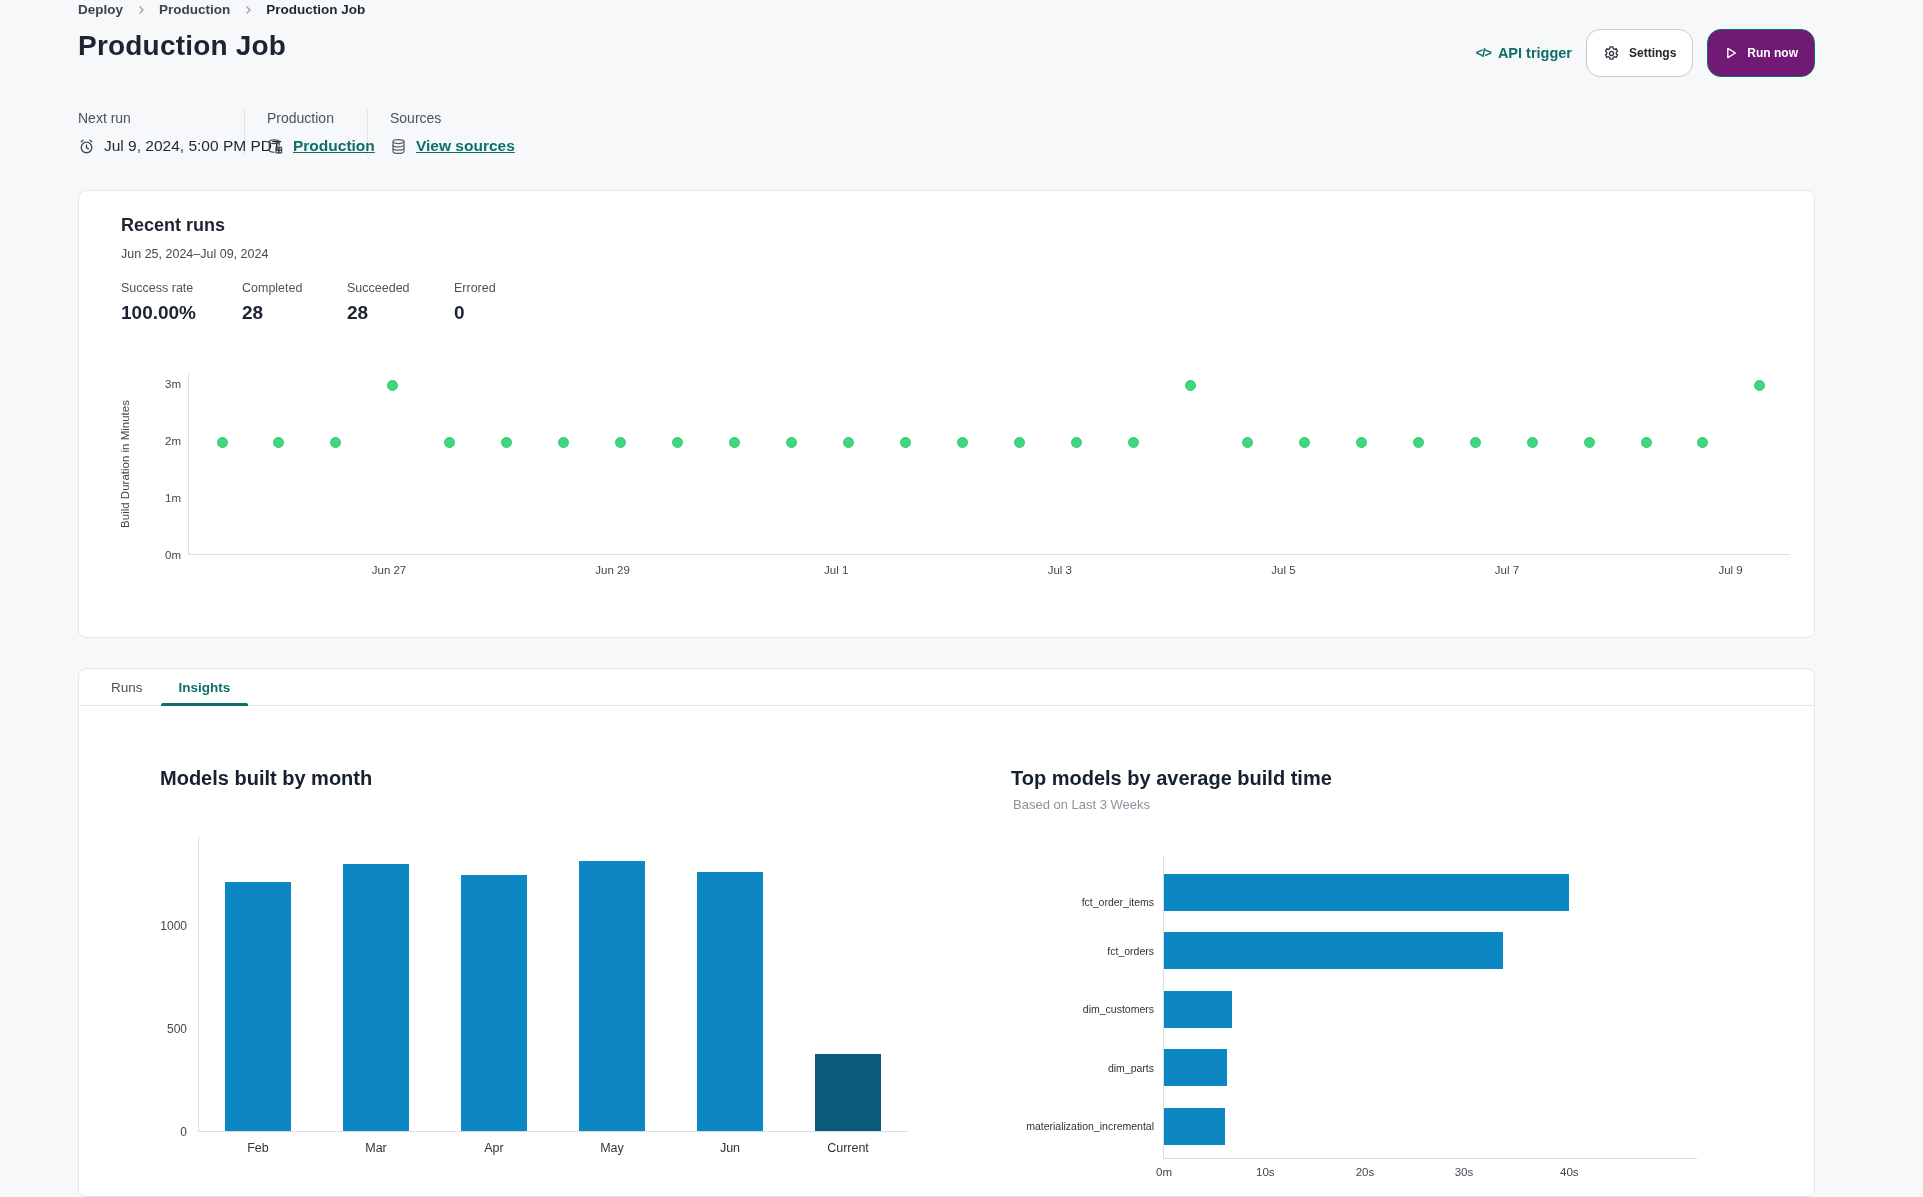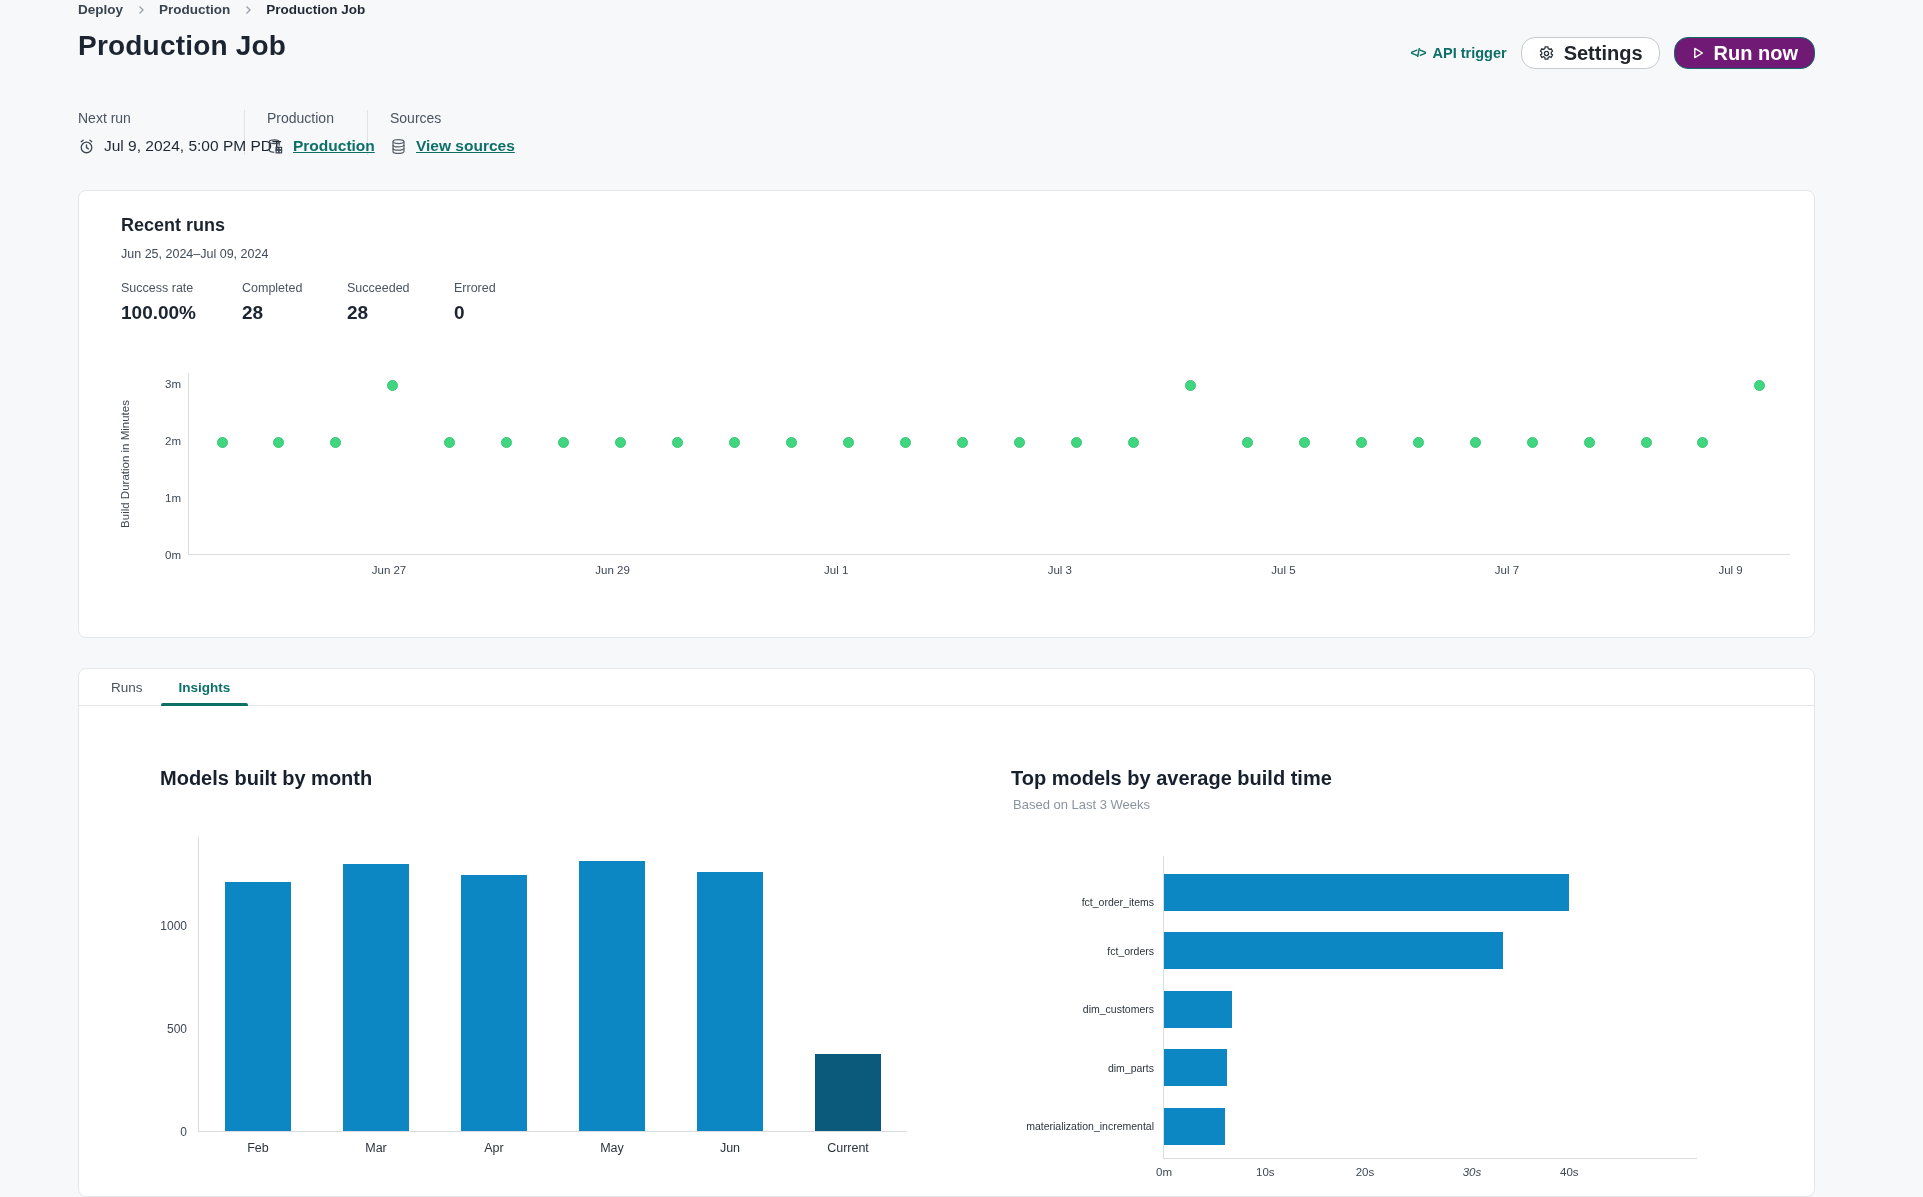--- a/index.html
+++ b/index.html
@@ -11,21 +11,21 @@
   }
   
   .breadcrumb{position:absolute;left:78px;top:2px;display:flex;align-items:center;gap:13px;font-size:13.5px;}
   .crumb{color:#3a4450;font-weight:600;cursor:pointer;}
   .crumb.current{color:#1f2834;font-weight:700;cursor:default;}
   .crumb-sep{display:flex;align-items:center;}
   .page-title{position:absolute;left:78px;top:30px;font-size:28px;font-weight:700;color:#1b2430;letter-spacing:.2px;}
   .actions{position:absolute;top:33px;right:108px;display:flex;align-items:center;gap:14px;height:40px;}
   .api-link{display:flex;align-items:center;gap:7px;color:#0d7068;font-size:14.5px;font-weight:600;cursor:pointer;}
   .api-glyph{font-size:12.5px;font-weight:700;letter-spacing:-1px;}
-  .btn{display:flex;align-items:center;gap:9px;height:32px;padding:0 16px;border-radius:14px;font-size:20px;font-weight:600;cursor:pointer;box-sizing:border-box;}
+  .btn{display:flex;align-items:center;gap:9px;height:48px;padding:0 16px;border-radius:14px;font-size:12px;font-weight:600;cursor:pointer;box-sizing:border-box;}
   .btn-secondary{background:#fff;border:1px solid #c6cacd;color:#21262c;}
   .btn-primary{background:#701a75;border:1px solid #0d7068;color:#fff;}
   
   .info-row{position:absolute;left:78px;top:110px;display:flex;}
   .info-col{padding-right:22px;margin-right:22px;border-right:1px solid #dfe3e6;}
   .info-col:last-child{border-right:none;}
   .info-col.c1{width:144px;} .info-col.c2{width:78px;} .info-col.c3{width:240px;}
   .info-label{font-size:14px;color:#4a5462;margin-bottom:11px;}
   .info-value{display:flex;align-items:center;gap:9px;font-size:15.5px;color:#1e2835;white-space:nowrap;}
   .info-value .lnk{color:#0d7068;text-decoration:underline;font-weight:600;cursor:pointer;}
@@ -263,16 +263,16 @@
       <div class="tm-lab" style="top: 94.6px;">fct_orders</div>
       <div class="tm-bar" style="top: 134.7px; width: 67.8916px; background: rgb(13, 135, 196);"></div>
       <div class="tm-lab" style="top: 153.2px;">dim_customers</div>
       <div class="tm-bar" style="top: 193.3px; width: 62.8251px; background: rgb(13, 135, 196);"></div>
       <div class="tm-lab" style="top: 211.8px;">dim_parts</div>
       <div class="tm-bar" style="top: 251.9px; width: 60.7985px; background: rgb(13, 135, 196);"></div>
       <div class="tm-lab" style="top: 270.4px;">materialization_incremental</div>
       <div class="tm-xtick" style="left: 0px;">0m</div>
       <div class="tm-xtick" style="left: 101.331px;">10s</div>
       <div class="tm-xtick" style="left: 201px;">20s</div>
-      <div class="tm-xtick" style="left: 308px; font-style: italic;">30s</div>
+      <div class="tm-xtick" style="left: 300px;">30s</div>
       <div class="tm-xtick" style="left: 405.323px;">40s</div>
     </div>
 </div>
 
 </body></html>

